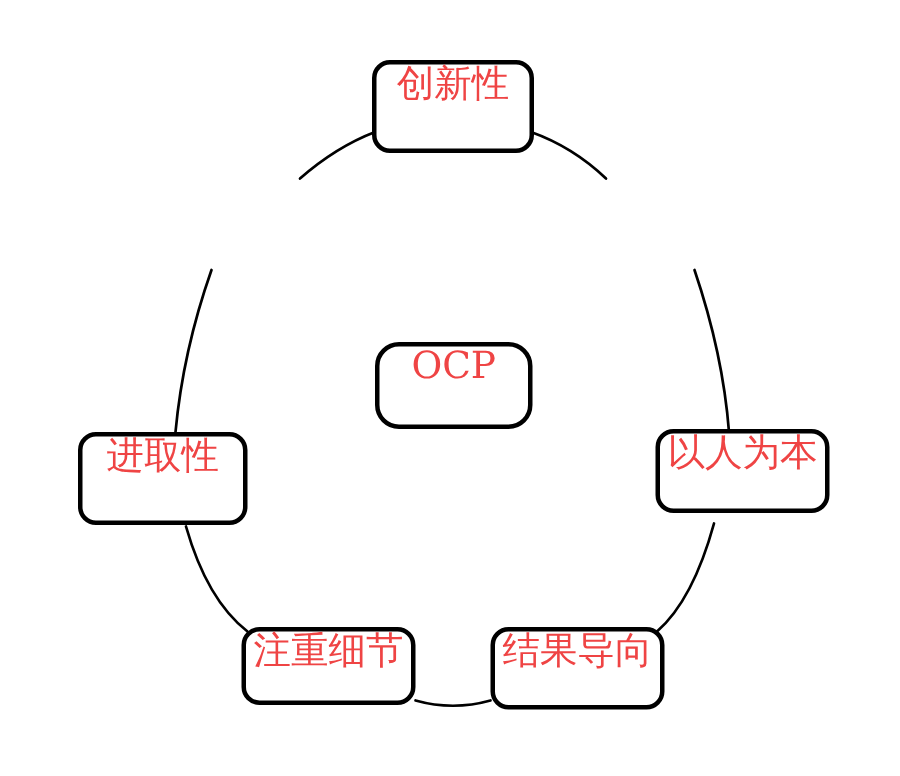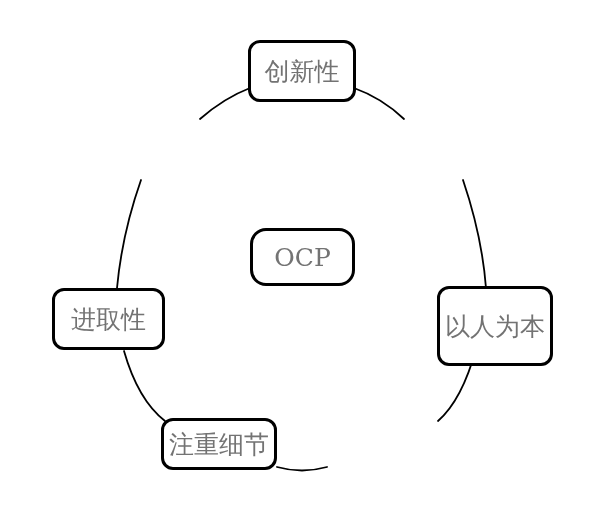--- a/index.html
+++ b/index.html
@@ -29,24 +29,24 @@
     height: 517px;
     pointer-events: none;
   }
   .node {
     position: absolute;
     box-sizing: border-box;
     background: #ffffff;
     border: 3px solid #000000;
     border-radius: 12px;
     display: flex;
-    align-items: center;
+    align-items: flex-start;
     justify-content: center;
     text-align: center;
-    color: #737373;
+    color: #ef4444;
     white-space: nowrap;
   }
   .node-label {
     font-family: "DejaVu Sans", sans-serif;
     font-size: 25px;
     font-weight: 500;
     line-height: 1;
     letter-spacing: 0px;
   }
   .center-node {
@@ -55,21 +55,21 @@
   .center-label {
     font-family: "DejaVu Serif", serif;
     font-size: 25px;
     font-weight: 400;
     line-height: 1;
   }
 
   
   #node-top        { left: 248px; top: 40px;  width: 108px; height: 62px; }
   #node-top-right  { left: 400px; top: 117px; width: 105px; height: 62px; }
-  #node-right      { left: 437px; top: 286px; width: 116px; height: 80px; }
+  #node-right      { left: 437px; top: 286px; width: 116px; height: 56px; }
   #node-bot-right  { left: 327px; top: 418px; width: 116px; height: 55px; }
   #node-bottom     { left: 161px; top: 418px; width: 116px; height: 52px; }
   #node-left       { left: 52px;  top: 288px; width: 113px; height: 62px; }
   #node-top-left   { left: 93px;  top: 117px; width: 113px; height: 62px; }
   #node-center     { left: 250px; top: 228px; width: 105px; height: 58px; }
 </style>
 </head>
 <body>
 
 <div id="canvas">
@@ -96,20 +96,23 @@
 
   <div class="node" id="node-top">
     <span class="node-label">创新性</span>
   </div>
 
 
   <div class="node" id="node-right">
     <span class="node-label">以人为本</span>
   </div>
 
+  <div class="node" id="node-bot-right">
+    <span class="node-label">结果导向</span>
+  </div>
 
   <div class="node" id="node-bottom">
     <span class="node-label">注重细节</span>
   </div>
 
   <div class="node" id="node-left">
     <span class="node-label">进取性</span>
   </div>
 
 

